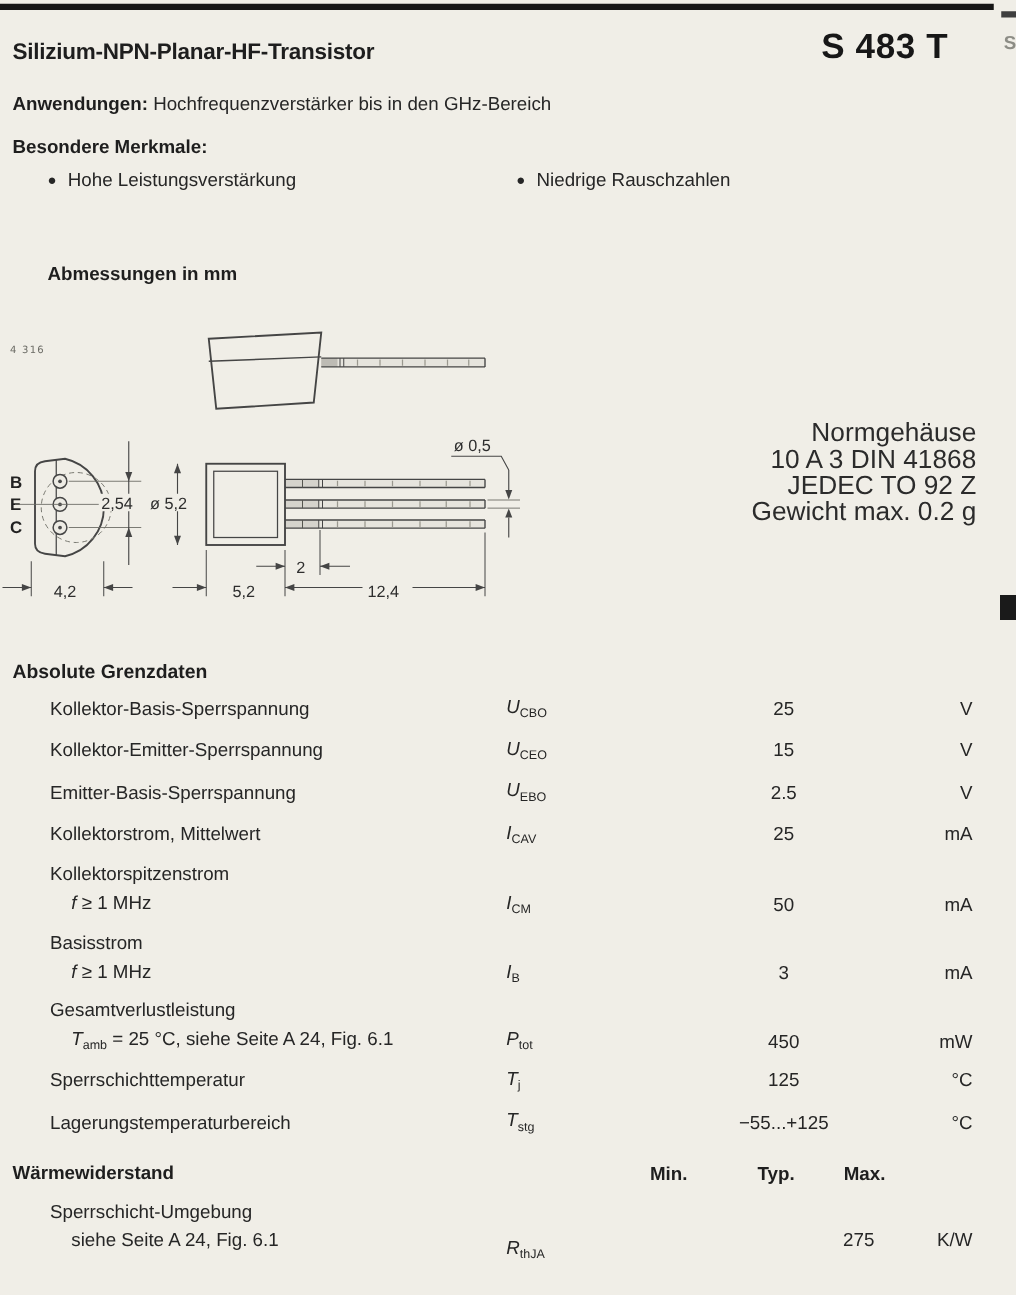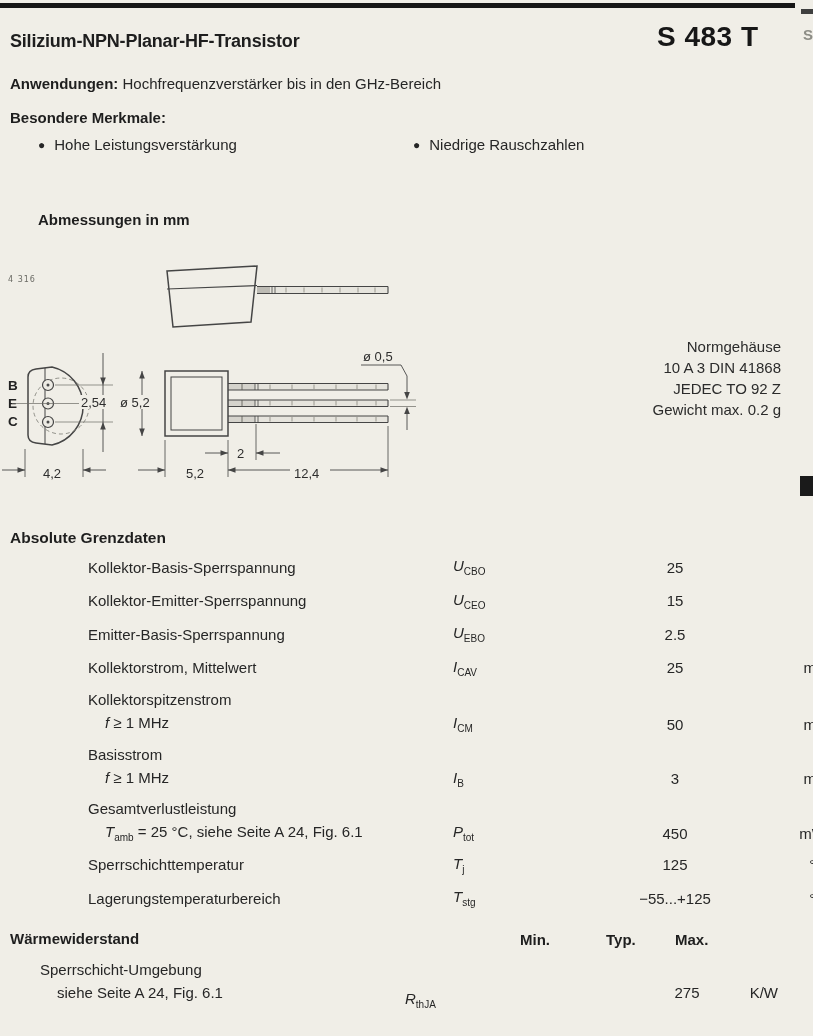--- a/index.html
+++ b/index.html
@@ -21,27 +21,27 @@
   
   .applications{left:10px;top:75px;font-size:15px;}
   .applications b{color:#1e1e1e;}
   .features-heading{left:10px;top:109px;font-size:15px;font-weight:bold;color:#1e1e1e;}
   .feature-item{top:136px;font-size:15px;}
   .feature-item .bullet{font-size:12px;margin-right:9px;position:relative;top:-1px;}
   .fi-0{left:38px;} .fi-1{left:413px;}
   .dims-heading{left:10px;top:211px;font-size:15px;font-weight:bold;color:#1e1e1e;margin-left:28px;}
   
   .drawing-svg{left:0;top:255px;}
-  .pkg-note{top:336px;right:32px;text-align:right;font-size:15px;line-height:21px;color:#2b2b2b;}
+  .pkg-note{top:336px;right:32px;text-align:right;font-size:21px;line-height:21px;color:#2b2b2b;}
   
   .limits{left:0;top:528px;width:680px;}
   .section-heading{margin-left:10px;font-size:15.5px;font-weight:bold;color:#1e1e1e;line-height:19px;}
   .lrows{margin:9px 0 0 40px;width:738px;}
   .lrow{display:grid;grid-template-columns:365px 135px 174px 64px;align-items:end;
-        font-size:15px;line-height:19px;margin-bottom:13px;margin-left:48px;}
+        font-size:15px;line-height:19px;margin-bottom:13px;}
   .lrow.two{margin-bottom:11px;}
   .p-cond{margin-top:4px;padding-left:17px;}
   .c-sym i{font-style:italic;}
   sub{font-size:10px;vertical-align:-3.5px;line-height:1;}
   .c-val{text-align:center;}
   .c-unit{text-align:right;}
   
   .thermal{left:0;top:929px;width:714px;height:80px;}
   .thermal .t-abs{position:absolute;font-size:15px;line-height:19px;}
   .t-head{left:10px;top:0;font-size:15.5px;font-weight:bold;color:#1e1e1e;}

